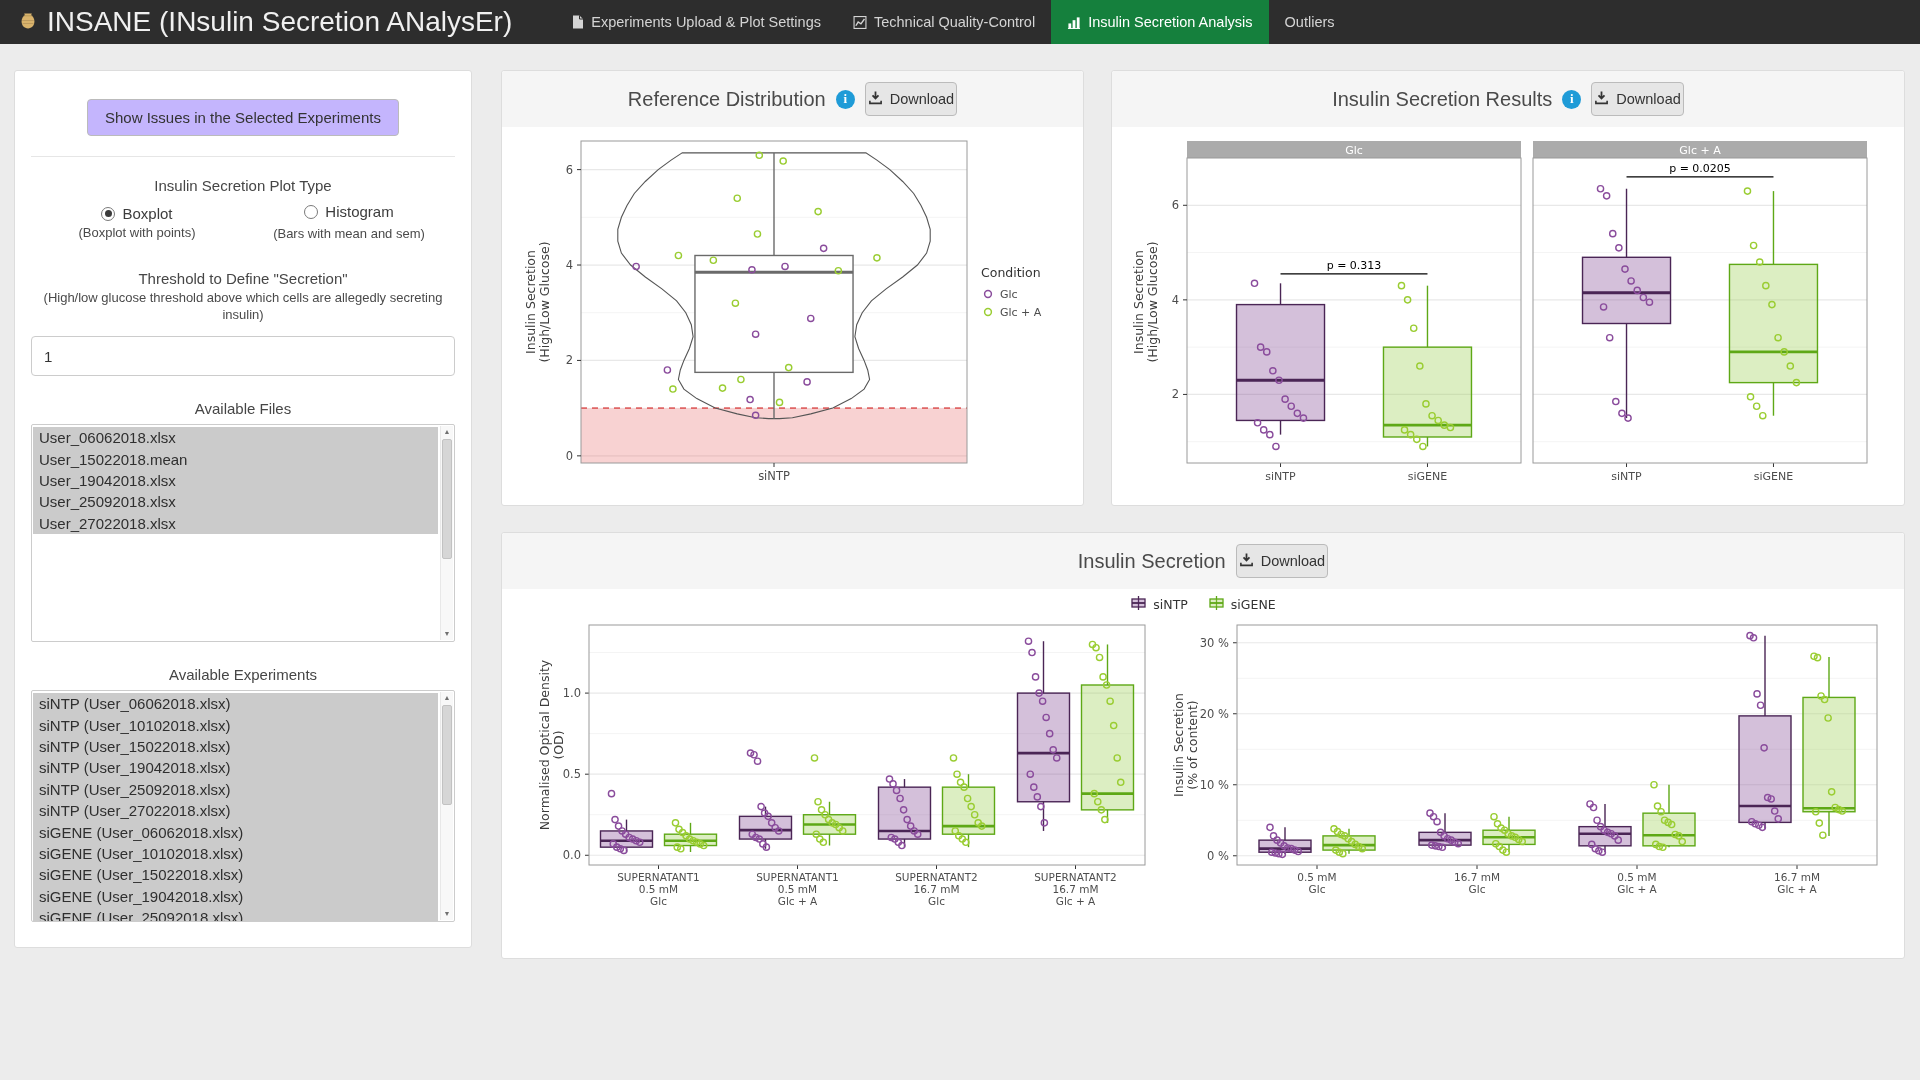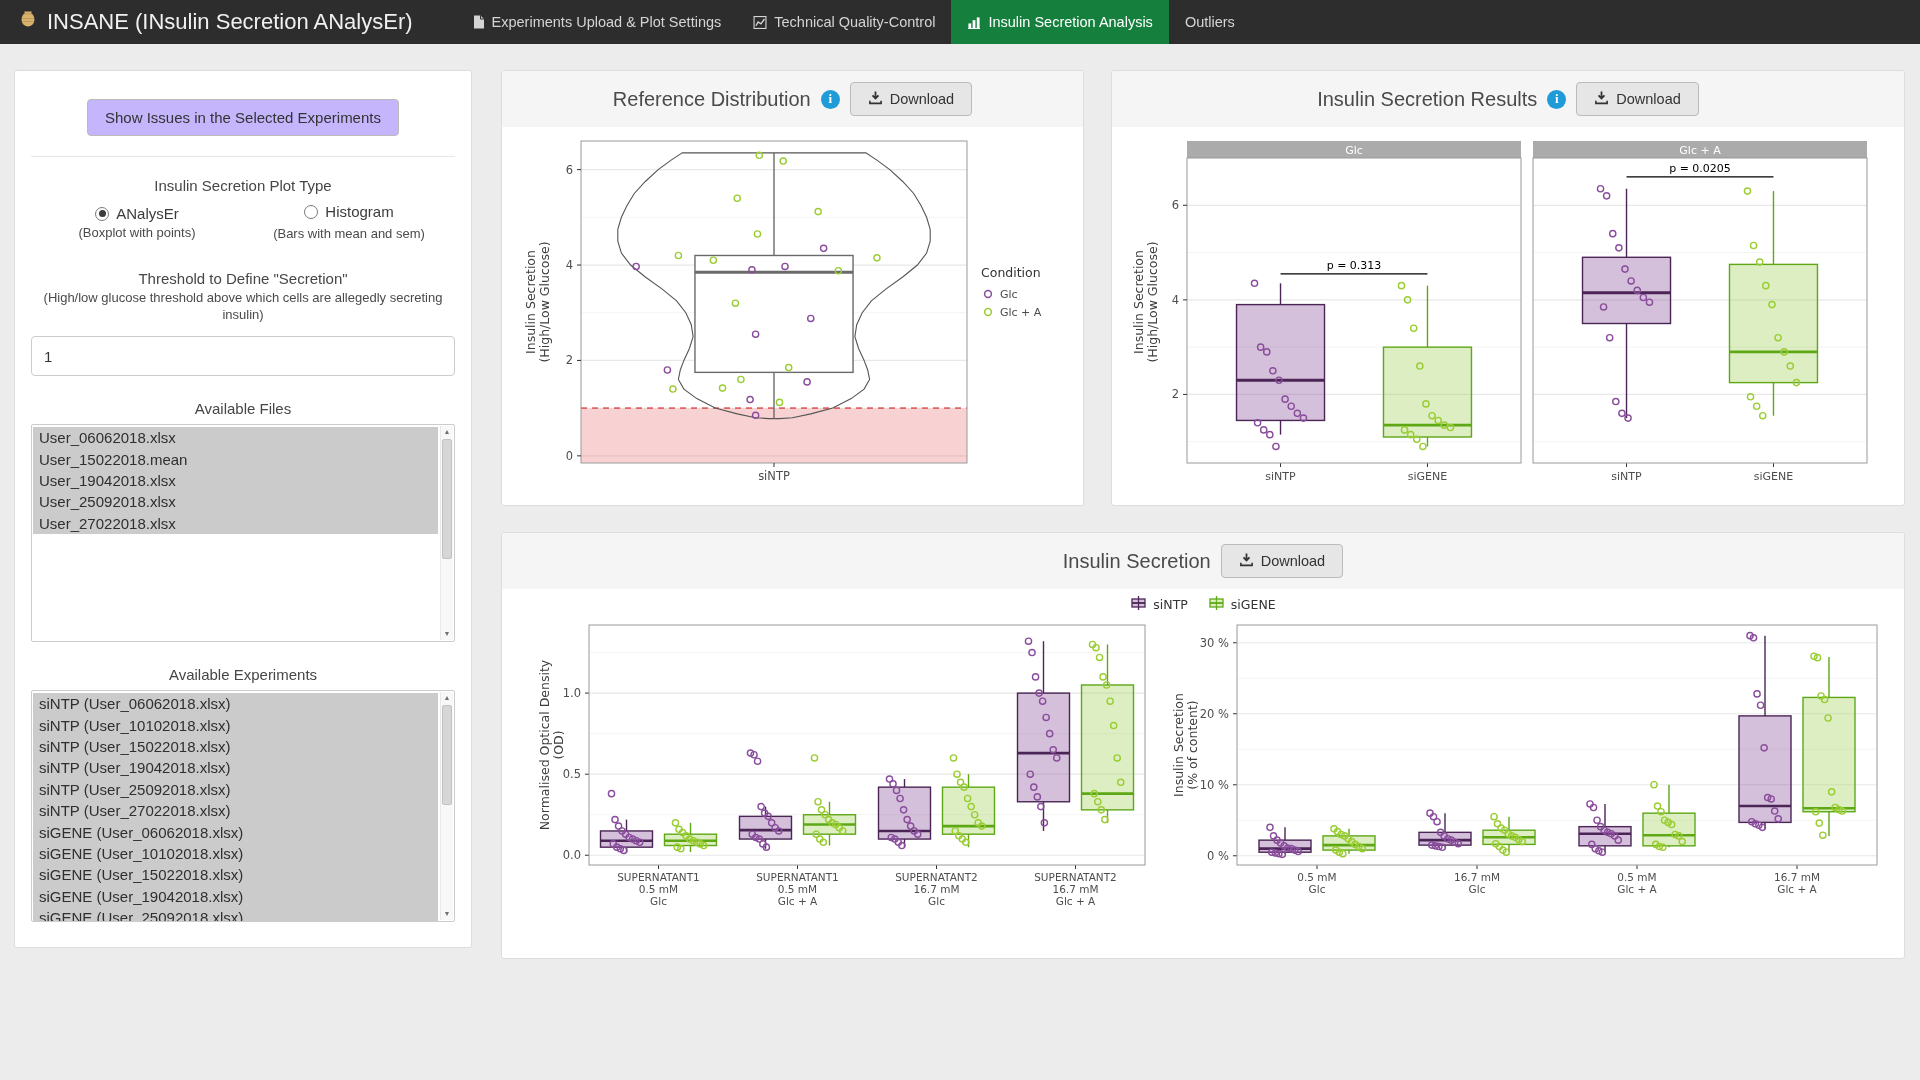--- a/index.html
+++ b/index.html
@@ -1,32 +1,32 @@
 <!DOCTYPE html>
 <html><head>
 <meta charset="utf-8">
 <style>
   * { margin:0; padding:0; box-sizing:border-box; }
   html,body { width:1920px; height:1080px; overflow:hidden; }
   body { background:#ececec; font-family:"Liberation Sans", sans-serif; color:#333; }
 
   
   .navbar { position:absolute; left:0; top:0; width:1920px; height:44px; background:#2d2d2d; display:flex; align-items:stretch; }
-  .brand { display:flex; align-items:center; gap:9px; padding:0 18px; color:#f0f0f0; font-size:22px; }
+  .brand { display:flex; align-items:center; gap:9px; padding:0 18px; color:#f0f0f0; font-size:28px; }
   .tabs { display:flex; margin-left:26px; }
   .tab { display:flex; align-items:center; gap:7px; padding:0 16px; font-size:14.5px; color:#d4d4d4; cursor:pointer; }
   .tab.active { background:#15803d; color:#fff; }
   .tab svg { display:block; }
 
   
   .card { position:absolute; background:#fff; border:1px solid #ddd; border-radius:3px; }
   .panel-header { height:56px; background:#f5f5f5; display:flex; align-items:center; justify-content:center; gap:10px; border-radius:3px 3px 0 0; }
   .panel-title { font-size:20px; color:#4a4a4a; }
   .info-icon { width:19px; height:19px; border-radius:50%; background:#1f9bd7; color:#fff; font-size:13px; font-weight:bold; font-family:"Liberation Serif", serif; display:inline-flex; align-items:center; justify-content:center; cursor:pointer; }
-  .dl-btn { display:inline-flex; align-items:center; gap:7px; background:#e6e6e6; border:1px solid #bbb; border-radius:4px; padding:7px 17px; font-size:14.5px; color:#333; font-family:"Liberation Sans", sans-serif; cursor:pointer; }
+  .dl-btn { display:inline-flex; align-items:center; gap:7px; background:#e6e6e6; border:1px solid #bbb; border-radius:4px; padding:7px 2px; font-size:14.5px; color:#333; font-family:"Liberation Sans", sans-serif; cursor:pointer; }
   .panel-body { background:#fff; }
   .plot-svg { display:block; margin:0 auto; }
 
   
   .side-card { left:14px; top:70px; width:458px; height:878px; padding:16px; }
   .action-btn { display:block; margin:12px auto 0; background:#c4b5fd; border:1px solid #bbb; border-radius:4px; padding:9px 17px; font-size:15px; color:#333; font-family:"Liberation Sans", sans-serif; cursor:pointer; }
   .divider { border:none; border-top:1px solid #e6e6e6; margin:20px 0 0; }
   .side-label { text-align:center; font-size:15px; color:#464646; margin-top:20px; }
   .hint { text-align:center; font-size:13px; color:#4a4a4a; margin-top:3px; line-height:1.3; }
   .radio-grid { display:grid; grid-template-columns:1fr 1fr; margin-top:9px; }
@@ -102,21 +102,21 @@
 </div>
 
 <div class="card side-card">
   <button class="action-btn">Show Issues in the Selected Experiments</button>
   <hr class="divider">
 
   <div class="side-label">Insulin Secretion Plot Type</div>
   <div class="radio-grid" id="plot-type-options">
       <div class="radio-cell"><div class="radio-line">
           <span class="rdot checked"></span>
-          <span>ANalysEr</span>
+          <span>Boxplot</span>
         </div><div class="hint">(Boxplot with points)</div></div>
       <div class="radio-cell"><div class="radio-line">
           <span class="rdot"></span>
           <span>Histogram</span>
         </div><div class="hint">(Bars with mean and sem)</div></div>
     </div>
 
   <div class="side-label" style="margin-top:28px">Threshold to Define "Secretion"</div>
   <div class="hint">(High/low glucose threshold above which cells are allegedly secreting insulin)</div>
   <input class="text-input" type="text" value="1" style="">

